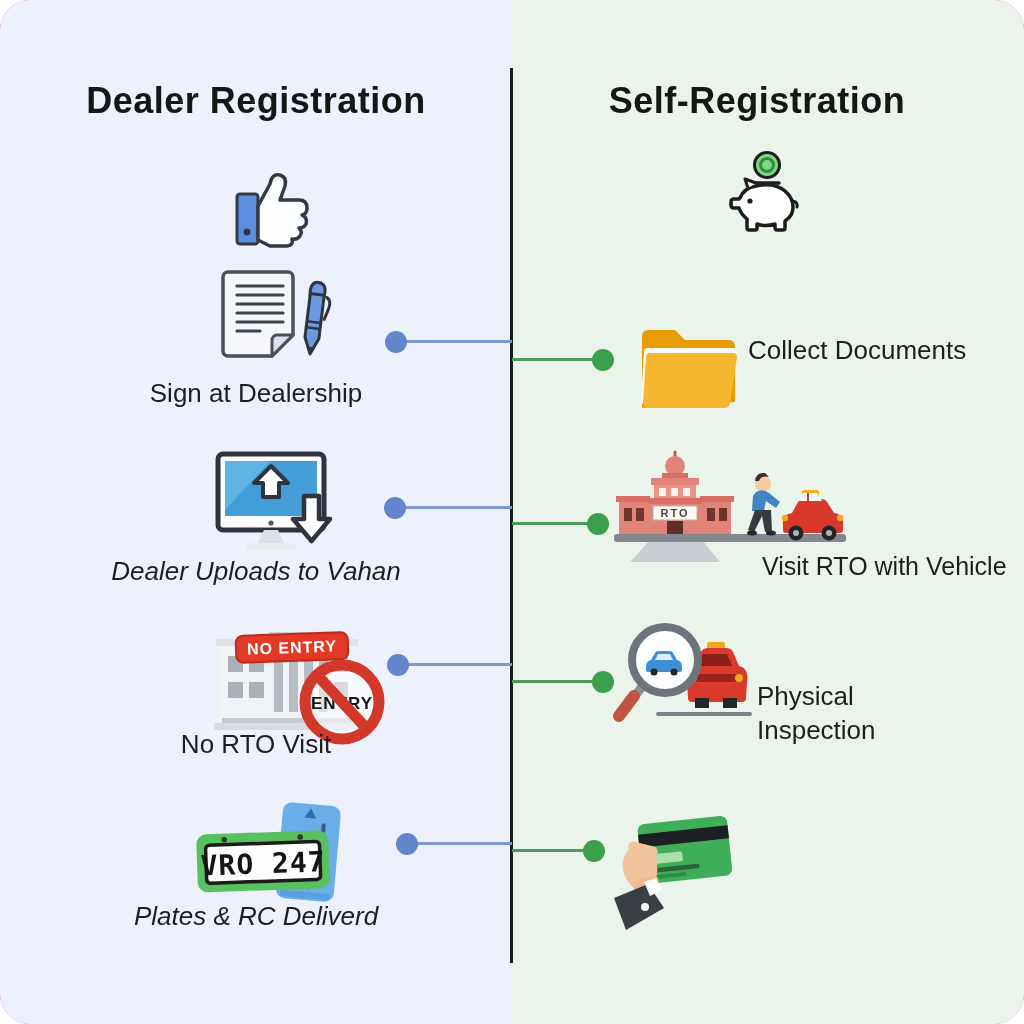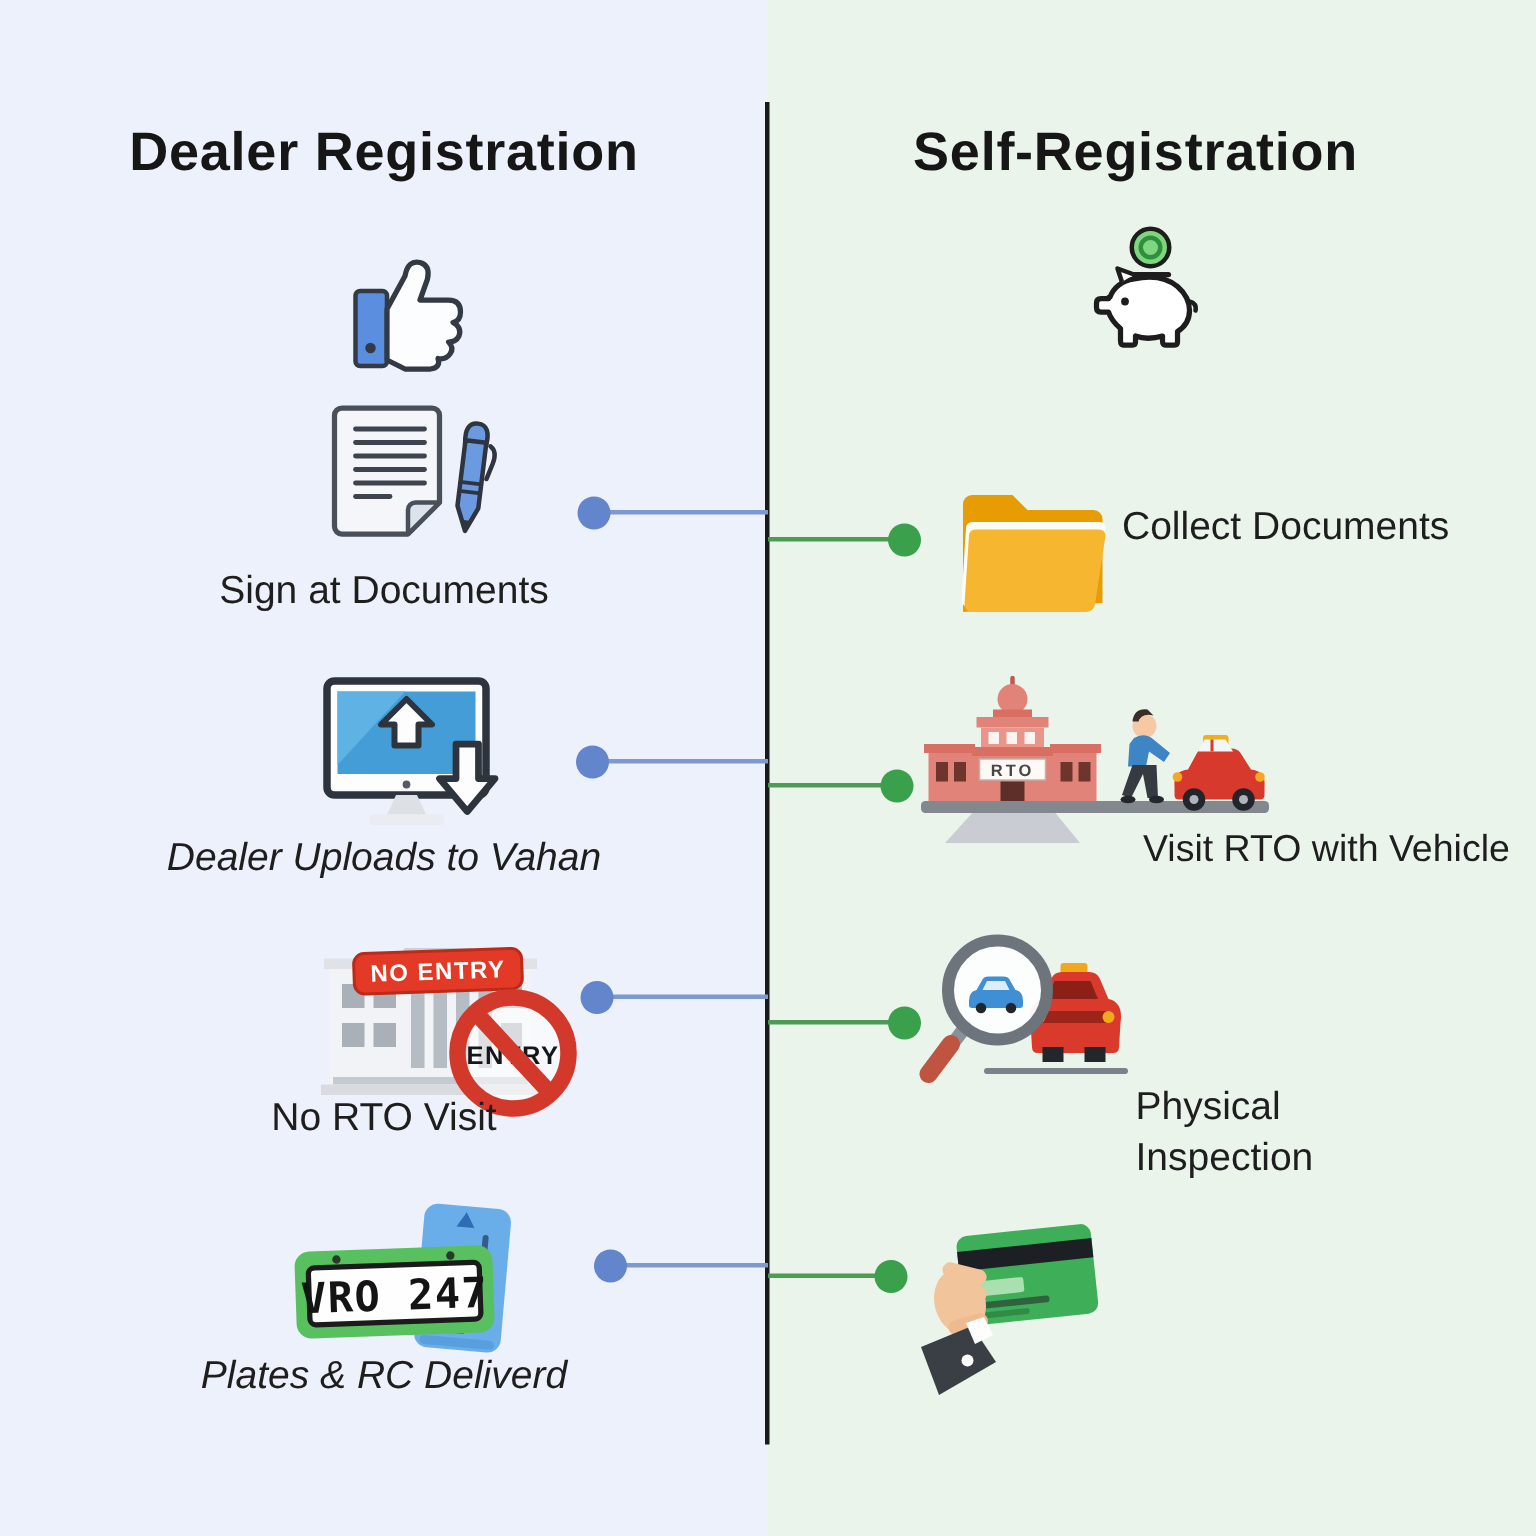--- a/index.html
+++ b/index.html
@@ -1,35 +1,35 @@
 <!DOCTYPE html>
 <html style="--left-background: #edf1fb; --right-background: #eaf4eb; --divider: #1a1a1a; --title-text: #161616; --label-text: #1e1e1e; --left-connector-dot: #6285cb; --left-connector-line: #7e99d0; --right-connector-dot: #3aa04b; --right-connector-line: #4d9b55;"><head>
 <meta charset="utf-8">
 <style>
   html,body { margin:0; padding:0; }
   body { font-family:"Liberation Sans", sans-serif; }
-  .stage { position:relative; width:1024px; height:1024px; overflow:hidden; background:#ec4899; }
+  .stage { position:relative; width:1024px; height:1024px; overflow:hidden; background:#ec4899;border-radius:30px; }
   .bg { position:absolute; top:0; height:1024px; width:512px; }
   .bg-left  { left:0;   background:var(--left-background,#edf1fb); }
   .bg-right { left:512px; background:var(--right-background,#eaf4eb); }
   .divider { position:absolute; left:510px; top:68px; width:3px; height:895px; background:var(--divider,#1a1a1a); }
   .title { position:absolute; font-size:36px; font-weight:700; letter-spacing:.5px; color:var(--title-text,#161616); text-align:center; }
   .title-left  { left:0; top:80px; width:512px; }
   .title-right { left:512px; top:80px; width:490px; }
   .icon { position:absolute; }
   .icon svg { display:block; width:100%; height:100%; }
   .lbl { position:absolute; font-size:26px; color:var(--label-text,#1e1e1e); }
   .lbl-c { left:0; width:512px; text-align:center; }
   .lbl-sign    { top:378px; }
   .lbl-upload  { top:556px;font-style:italic; }
   .lbl-norto   { top:729px; }
   .lbl-plates  { top:901px;font-style:italic; }
   .lbl-collect { left:748px; top:334px; width:220px; line-height:33px; }
   .lbl-visit   { left:722px; top:552px; white-space:nowrap; font-size:25px;margin-left:40px; }
-  .lbl-inspect { left:757px; top:720px; width:210px; line-height:34px; }
+  .lbl-inspect { left:757px; top:679px; width:210px; line-height:34px; }
   .lbl-pay     { left:686px; top:893px; white-space:nowrap; }
   .dot { position:absolute; width:22px; height:22px; border-radius:50%; }
   .dot-b { background:var(--left-connector-dot,#6285cb); }
   .dot-g { background:var(--right-connector-dot,#3aa04b); }
   .line { position:absolute; height:3px; }
   .line-b { background:var(--left-connector-line,#7e99d0); }
   .line-g { background:var(--right-connector-line,#4d9b55); }
   
   .bd1 { left:385px; top:331px; } .bl1 { left:396px; top:340px; width:116px; }
   .gl1 { left:512px; top:358px; width:91px; } .gd1 { left:592px; top:349px; }
@@ -98,21 +98,21 @@
       <g transform="rotate(7 110 55)">
         <path d="M104 30 q-2 -14 7 -14 q9 0 7 14 Z" fill="#6b9ae0" stroke="#2f353f" stroke-width="3"></path>
         <path d="M104 28 h14 v44 l-7 16 -7 -16 Z" fill="#6b9ae0" stroke="#2f353f" stroke-width="3" stroke-linejoin="round"></path>
         <path d="M108 81 l3 7 3 -7 Z" fill="#2f353f"></path>
         <line x1="104" y1="56" x2="118" y2="56" stroke="#2f353f" stroke-width="2.5"></line>
         <line x1="104" y1="62" x2="118" y2="62" stroke="#2f353f" stroke-width="2.5"></line>
         <path d="M121 30 q5 3 3 11 l-3 11" fill="none" stroke="#2f353f" stroke-width="3" stroke-linecap="round"></path>
       </g>
     </svg>
   </div>
-  <div class="lbl lbl-c lbl-sign">Sign at Documents</div>
+  <div class="lbl lbl-c lbl-sign">Sign at Dealership</div>
 
   <div class="icon ic-folder">
     <svg viewBox="0 0 108 98">
       <path d="M6 88 V16 a6 6 0 0 1 6 -6 h27 l10 10 h44 a6 6 0 0 1 6 6 v56 Z" fill="#e89c04"></path>
       <path d="M12 28 h85 a4 4 0 0 1 4 4 l-7 48 a6 6 0 0 1 -6 5 H10 a5 5 0 0 1 -5 -5 l3 -48 a4 4 0 0 1 4 -4 Z" fill="#fdfdf8"></path>
       <path d="M14 33 h83 a4 4 0 0 1 4 4 l-7 46 a6 6 0 0 1 -6 5 H12 a5 5 0 0 1 -5 -5 l3 -46 a4 4 0 0 1 4 -4 Z" fill="#f6b62f"></path>
     </svg>
   </div>
   <div class="lbl lbl-collect">Collect Documents</div>
 

